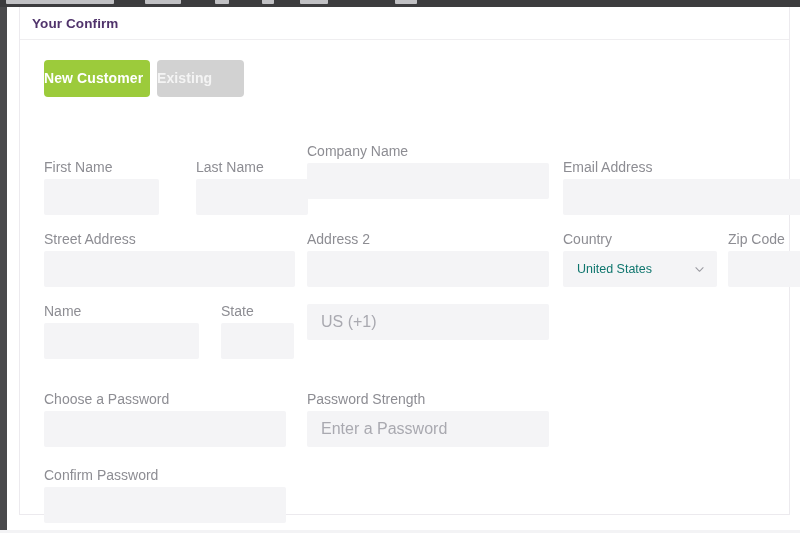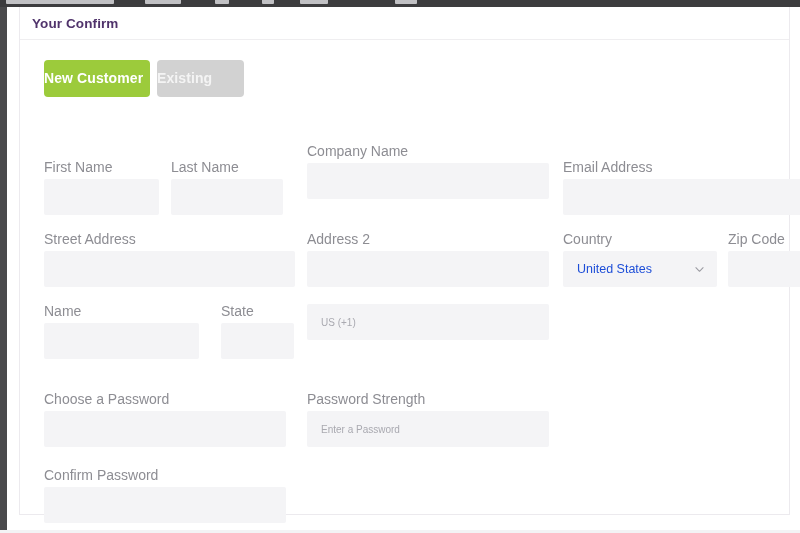--- a/index.html
+++ b/index.html
@@ -156,56 +156,56 @@
     margin-left: 1px;
     padding-bottom: 0px;
   }
   .field-input {
     height: 36px;
     background: #f4f4f6;
     border: none;
     border-radius: 2px;
     box-sizing: border-box;
     width: 100%;
-    font-size: 10px;
+    font-size: 16px;
     color: #55555b;
     padding: 0 14px;
     font-family: "Liberation Sans", sans-serif;
     outline: none;
   }
   .field-input::placeholder { color: #a9a9b0; }
 
   .field-select {
     position: relative;
     height: 36px;
     background: #f4f4f6;
     border-radius: 2px;
     box-sizing: border-box;
   }
   .field-select .sel-value {
     position: absolute;
     left: 14px;
     top: 0;
     line-height: 36px;
     font-size: 12.5px;
-    color: #1d4ed8;
+    color: #0f766e;
     white-space: nowrap;
   }
   .field-select .chev {
     position: absolute;
     right: 13px;
     top: 14px;
     width: 9px;
     height: 9px;
   }
   .field-select .chev svg { display: block; }
 
   
   #f-first   { left: 24px;  top: 120px; width: 115px; }
-  #f-last    { left: 151px; top: 120px; width: 112px; }
+  #f-last    { left: 176px; top: 120px; width: 112px; }
   #f-company { left: 287px; top: 104px; width: 242px; }
   #f-email   { left: 543px; top: 120px; width: 240px; }
 
   #f-street  { left: 24px;  top: 192px; width: 251px; }
   #f-addr2   { left: 287px; top: 192px; width: 242px; }
   #f-country { left: 543px; top: 192px; width: 154px; }
   #f-zip     { left: 708px; top: 192px; width: 74px; }
 
   #f-city    { left: 24px;  top: 264px; width: 155px; }
   #f-state   { left: 201px; top: 264px; width: 73px; }

